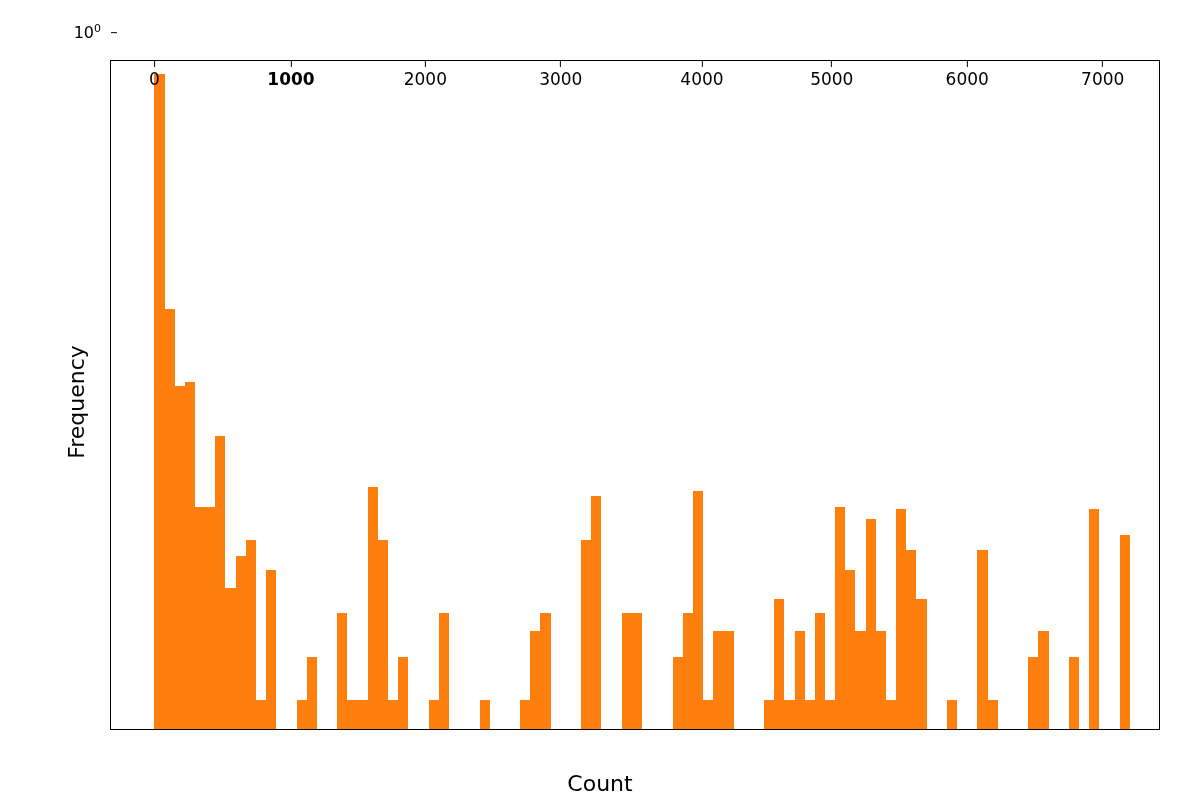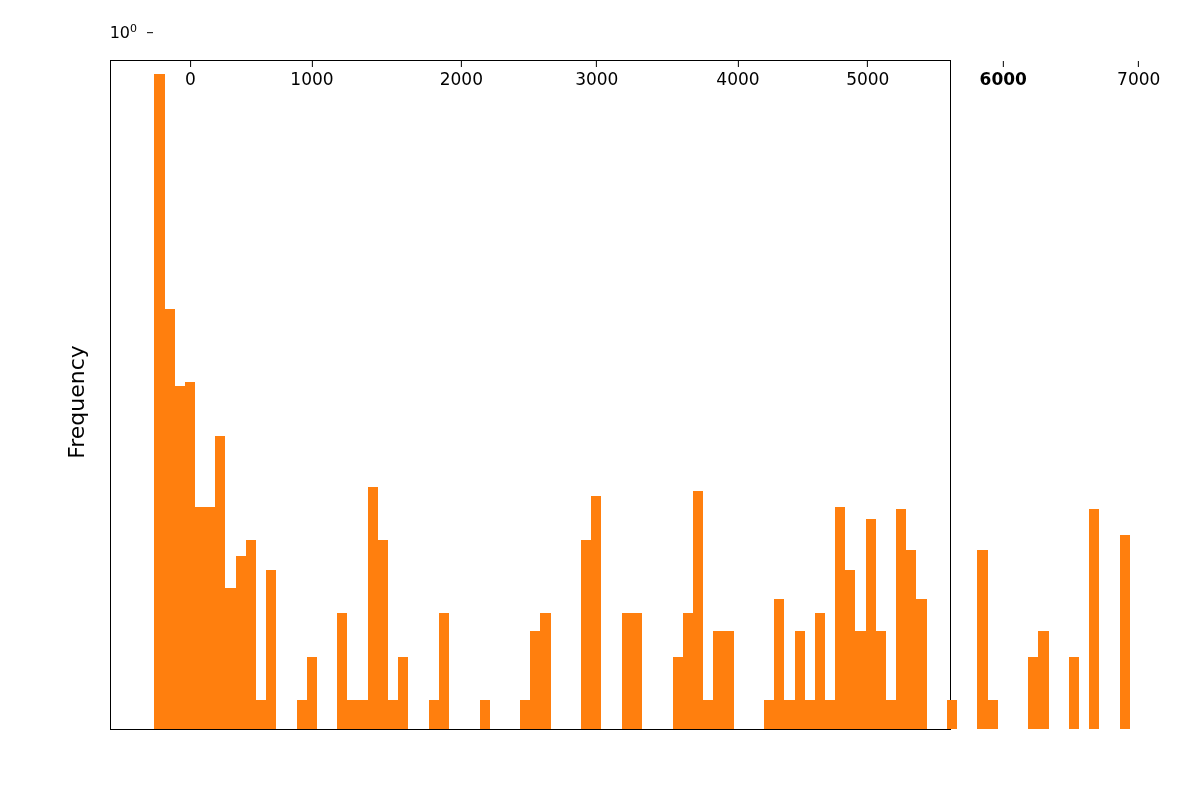--- a/index.html
+++ b/index.html
@@ -21,25 +21,24 @@
       width: 1200px;
       top: 24px;
       text-align: center;
       font-size: 26px;
       color: #000;
     }
     .plot-area {
       position: absolute;
       left: 110px;
       top: 60px;
-      width: 841px;
+      width: 1050px;
       height: 670px;
       border: 1px solid #000;
       overflow: visible;
-      padding-left: 36px;
     }
     .bars {
       position: absolute;
       left: 0; bottom: 0;
       width: 100%; height: 100%;
     }
     .bar {
       position: absolute;
       bottom: 0;
       background: #ff7f0e;
@@ -164,24 +163,25 @@
         <div class="bar" style="left: 927.387px; width: 10.1613px; height: 97.7046px;"></div>
         <div class="bar" style="left: 957.871px; width: 10.1613px; height: 72.3204px;"></div>
         <div class="bar" style="left: 978.194px; width: 10.1613px; height: 219.529px;"></div>
         <div class="bar" style="left: 1008.68px; width: 10.1613px; height: 194.144px;"></div>
       </div>
     <div class="y-ticks" id="yticks">
         <div class="y-tick" style="bottom: 28.9258px;"><span class="mark"></span>10<sup>0</sup></div>
       </div>
     <div class="x-ticks" id="xticks">
         <div class="x-tick" style="left: 43.3548px;"><span class="mark"></span>0</div>
-        <div class="x-tick" style="left: 165px;"><span class="mark"></span>1000</div>
+        <div class="x-tick" style="left: 180px; font-weight: bold;"><span class="mark"></span>1000</div>
         <div class="x-tick" style="left: 314.323px;"><span class="mark"></span>2000</div>
         <div class="x-tick" style="left: 449.806px;"><span class="mark"></span>3000</div>
         <div class="x-tick" style="left: 591px;"><span class="mark"></span>4000</div>
         <div class="x-tick" style="left: 720.774px;"><span class="mark"></span>5000</div>
-        <div class="x-tick" style="left: 856.258px; font-weight: bold;"><span class="mark"></span>6000</div>
+        <div class="x-tick" style="left: 856.258px;"><span class="mark"></span>6000</div>
         <div class="x-tick" style="left: 991.742px;"><span class="mark"></span>7000</div>
       </div>
   </div>
 
   <div class="y-axis-label">Frequency</div>
+  <div class="x-axis-label">Count</div>
 </div>
 
 </body></html>

